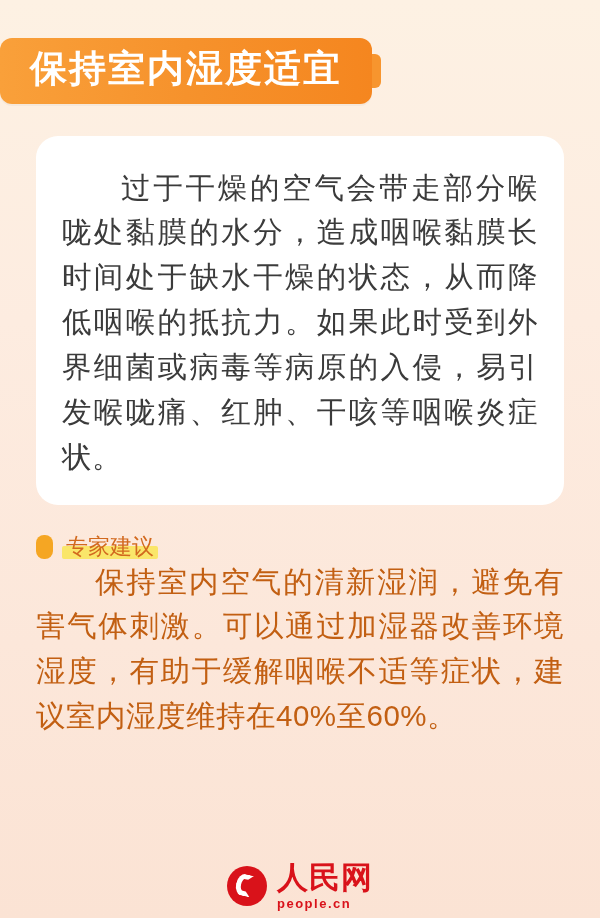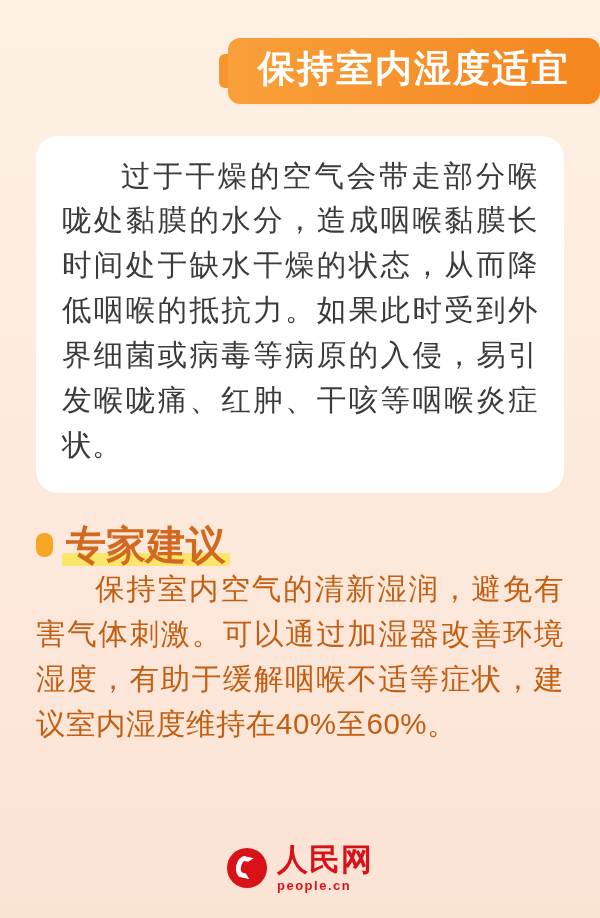--- a/index.html
+++ b/index.html
@@ -22,21 +22,21 @@
     flex-direction: column;
     align-items: center;
     padding: 0;
     box-sizing: border-box;
   }
 
   
   .title-wrap {
     margin-top: 38px;
     display: flex;
-    justify-content: flex-end;
+    justify-content: flex-start;
     width: 100%;
   }
   .title-banner {
     position: relative;
     background: linear-gradient(90deg, #f9a03a 0%, #f6922c 50%, #f5861f 100%);
     border-radius: 12px;
     padding: 10px 30px 13px 30px;
     box-shadow: 0 2px 0 rgba(0,0,0,0.03);
   }
   .title-banner::before,
@@ -62,21 +62,21 @@
     font-family: "Liberation Sans", sans-serif;
   }
 
   
   .card {
     margin-top: 32px;
     width: 528px;
     background: #ffffff;
     border-radius: 22px;
     box-sizing: border-box;
-    padding: 18px 26px 26px 26px;
+    padding: 30px 26px 26px 26px;
   }
   .card-text {
     color: #3b3b3b;
     font-size: 29.5px;
     line-height: 1.52;
     text-align: justify;
     text-indent: 2em;
     letter-spacing: 0.5px;
   }
 
@@ -93,22 +93,22 @@
   .advice-dot {
     width: 17px;
     height: 24px;
     background: #f5a623;
     border-radius: 8px;
     flex: 0 0 auto;
   }
   .advice-label {
     position: relative;
     display: inline-block;
-    font-size: 40px;
-    font-weight: bold;
+    font-size: 22px;
+    font-weight: normal;
     color: #d2691e;
     line-height: 1.1;
     padding: 0 4px;
   }
   .advice-label .hl {
     position: absolute;
     left: 0;
     right: 0;
     bottom: 1px;
     height: 13px;
@@ -126,21 +126,21 @@
     font-size: 29.5px;
     line-height: 1.52;
     text-align: justify;
     text-indent: 2em;
     letter-spacing: 0.5px;
   }
 
   
   .footer {
     position: absolute;
-    bottom: 26px;
+    bottom: 8px;
     left: 0;
     right: 0;
     display: flex;
     justify-content: center;
     align-items: center;
   }
   .logo {
     display: flex;
     align-items: center;
     gap: 10px;

